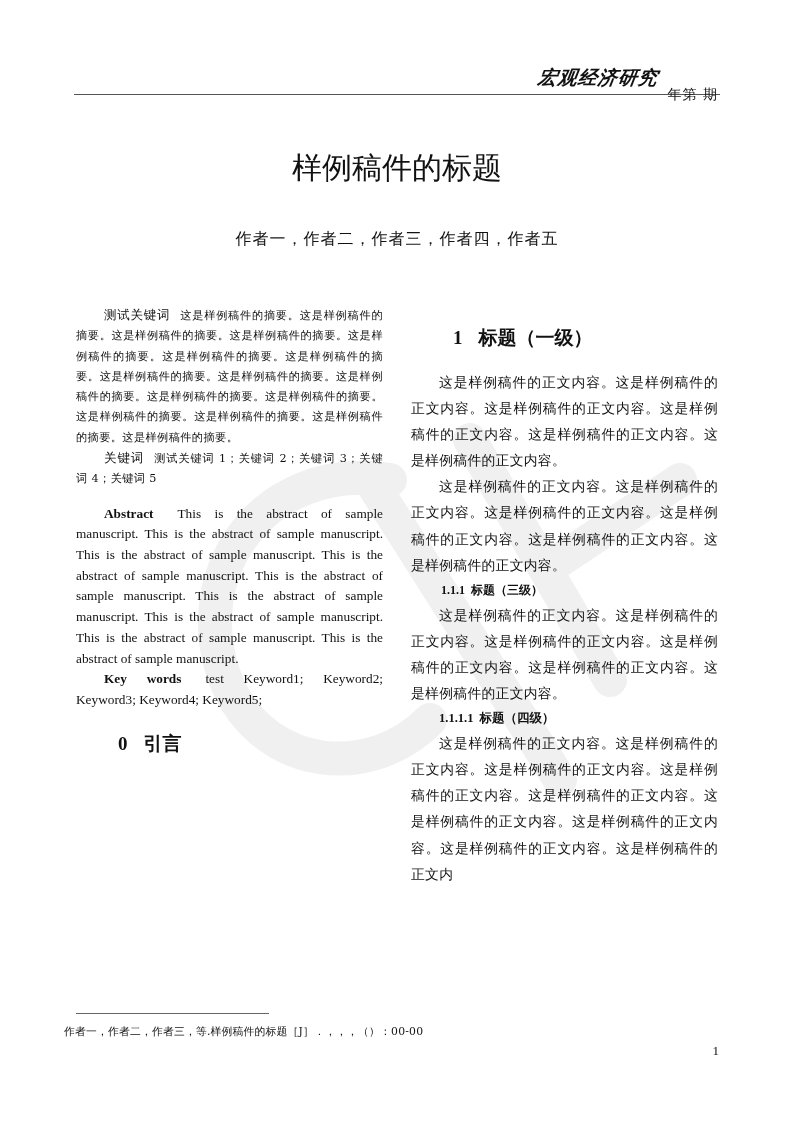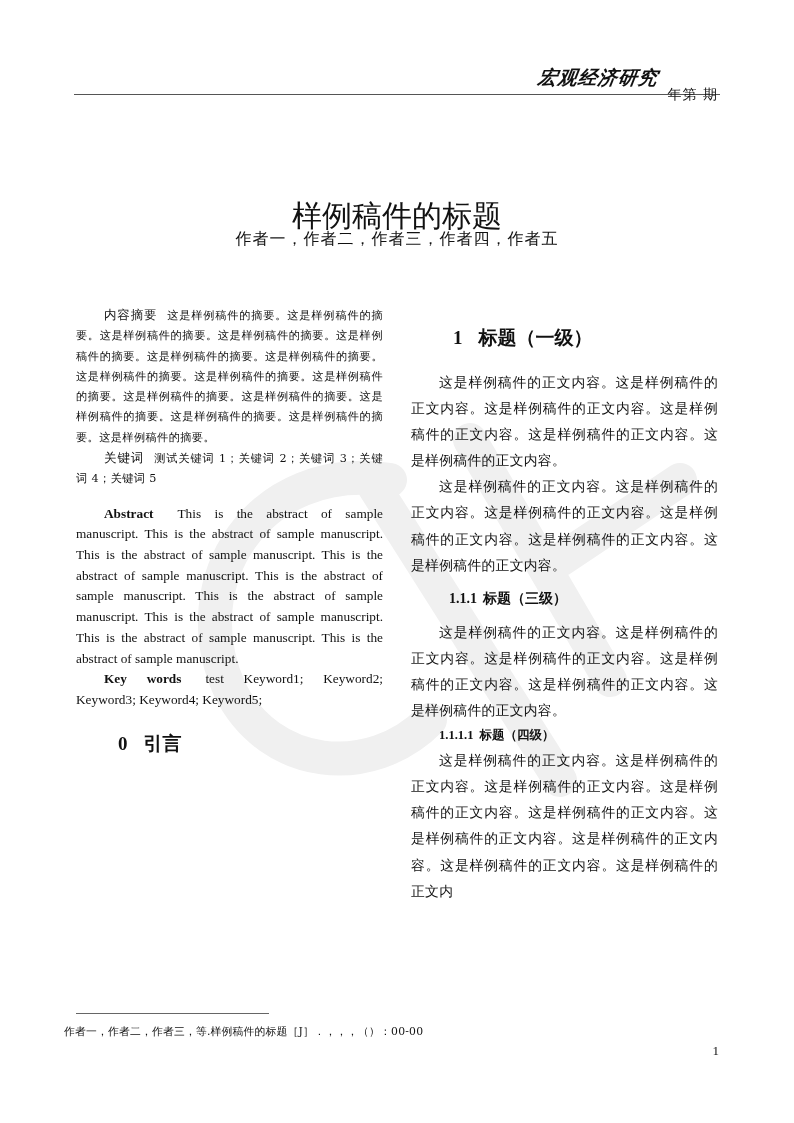--- a/index.html
+++ b/index.html
@@ -13,42 +13,42 @@
   .journal-name { position: absolute; right: 62px; top: 3px; font-size: 19px; font-weight: bold;
                   font-style: italic; font-family: "DejaVu Serif", serif; letter-spacing: 1px; transform: skewX(-8deg); }
   .issue { position: absolute; right: 2px; top: 24px; font-size: 14px;
            font-family: "DejaVu Sans", sans-serif; letter-spacing: 1px; }
 
   
   .watermark { position: absolute; left: 140px; top: 420px; width: 560px; height: 420px; pointer-events: none; }
 
   
   .title { position: absolute; left: 0; width: 794px; top: 148px; text-align: center;
-           font-family: "DejaVu Sans", sans-serif; font-size: 30px; margin-top: 48px; }
+           font-family: "DejaVu Sans", sans-serif; font-size: 30px; }
   .authors { position: absolute; left: 0; width: 794px; top: 229px; text-align: center;
              font-size: 16px; letter-spacing: 1px; }
 
   
   .col-left { position: absolute; left: 76px; top: 305px; width: 307px; }
   .col-right { position: absolute; left: 411px; top: 320px; width: 307px; }
 
   .abs-zh { font-size: 11.2px; line-height: 20.3px; text-align: justify; text-align-last: justify; letter-spacing: 0.4px; }
   .abs-zh .last { text-align-last: left; }
   .lbl-zh { font-family: "DejaVu Sans", sans-serif; font-size: 12.5px; padding-left: 28px; margin-right: 10px; }
   .abs-en { font-family: "Liberation Serif", serif; font-size: 13.3px; line-height: 20.7px; text-align: justify; }
   .abs-en p, .abs-zh p { margin: 0; }
   .lbl-en { font-weight: bold; padding-left: 28px; margin-right: 24px; }
 
   .h1 { font-family: "DejaVu Sans", sans-serif; font-size: 19px; margin: 0; }
   .h1 .num { font-family: "Liberation Serif", serif; font-weight: bold; margin-right: 16px; }
   .body-text { font-size: 13.8px; line-height: 26.1px; text-align: justify; margin: 0; letter-spacing: 0.3px; }
   .indent { text-indent: 28px; }
   .h2 { font-size: 13.5px; font-weight: bold; margin: 0; }
   .h2 .num { font-family: "Liberation Serif", serif; margin-right: 14px; }
-  .h3 { font-size: 14px; margin: 8px; padding-left: 30px; line-height: 24px; }
+  .h3 { font-size: 12px; margin: 0; padding-left: 30px; line-height: 24px; }
   .h3 .num, .h4 .num { font-family: "Liberation Serif", serif; margin-right: 6px; }
   .h4 { font-size: 12.5px; margin: 0; padding-left: 28px; line-height: 24px; }
 
   .footnote-rule { position: absolute; left: 76px; top: 1013px; width: 193px; height: 1px; background: #666; }
   .footnote { position: absolute; left: 64px; top: 1025px; font-size: 10.8px; letter-spacing: 0.2px; }
   .page-num { position: absolute; right: 75px; top: 1043px; font-family: "Liberation Serif", serif; font-size: 13px; }
 </style>
 </head>
 <body>
 
@@ -66,21 +66,21 @@
       <path d="M330 20 L 470 260"></path>
       <path d="M420 140 L 540 60"></path>
     </g>
   </svg>
 
   <div class="title">样例稿件的标题</div>
   <div class="authors">作者一，作者二，作者三，作者四，作者五</div>
 
   <div class="col-left">
     <div class="abs-zh">
-      <p class="last"><span class="lbl-zh">内容摘要</span><span>这是样例稿件的摘要。这是样例稿件的摘要。这是样例稿件的摘要。这是样例稿件的摘要。这是样例稿件的摘要。这是样例稿件的摘要。这是样例稿件的摘要。这是样例稿件的摘要。这是样例稿件的摘要。这是样例稿件的摘要。这是样例稿件的摘要。这是样例稿件的摘要。这是样例稿件的摘要。这是样例稿件的摘要。这是样例稿件的摘要。这是样例稿件的摘要。</span></p>
+      <p class="last"><span class="lbl-zh">测试关键词</span><span>这是样例稿件的摘要。这是样例稿件的摘要。这是样例稿件的摘要。这是样例稿件的摘要。这是样例稿件的摘要。这是样例稿件的摘要。这是样例稿件的摘要。这是样例稿件的摘要。这是样例稿件的摘要。这是样例稿件的摘要。这是样例稿件的摘要。这是样例稿件的摘要。这是样例稿件的摘要。这是样例稿件的摘要。这是样例稿件的摘要。这是样例稿件的摘要。</span></p>
       <p class="last"><span class="lbl-zh">关键词</span><span>测试关键词 1；关键词 2；关键词 3；关键词 4；关键词 5</span></p>
     </div>
     <div class="abs-en" style="margin-top:14px;">
       <p><span class="lbl-en">Abstract</span><span>This is the abstract of sample manuscript. This is the abstract of sample manuscript. This is the abstract of sample manuscript. This is the abstract of sample manuscript. This is the abstract of sample manuscript. This is the abstract of sample manuscript. This is the abstract of sample manuscript. This is the abstract of sample manuscript. This is the abstract of sample manuscript.</span></p>
       <p><span class="lbl-en">Key words</span><span>test Keyword1; Keyword2; Keyword3; Keyword4; Keyword5;</span></p>
     </div>
 
     <h2 class="h1" style="margin:20px 0 16px 42px;">
       <span class="num">0</span><span>引言</span>
     </h2>

